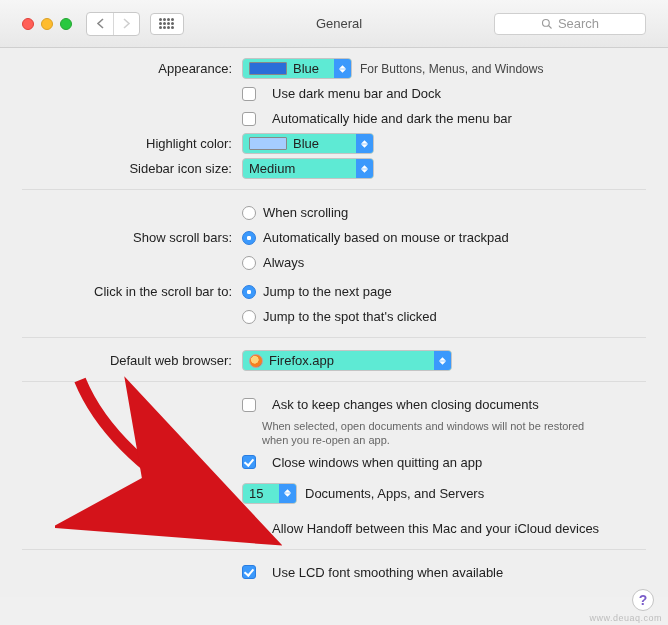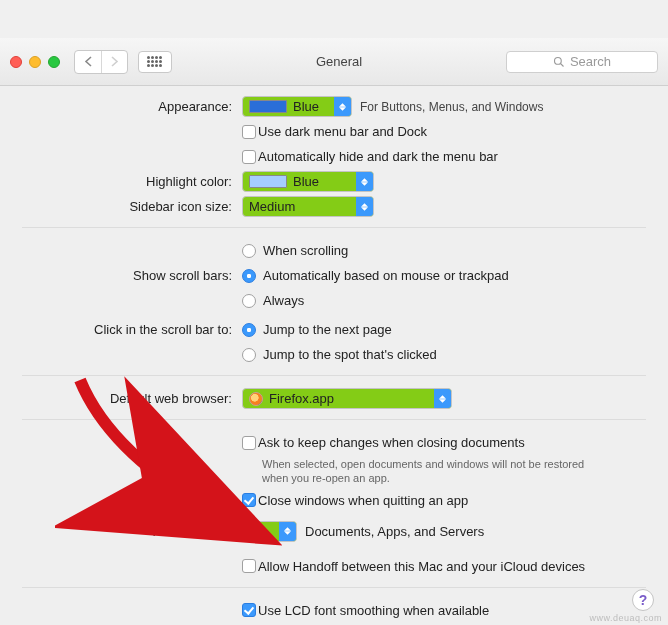--- a/index.html
+++ b/index.html
@@ -14,23 +14,22 @@
     position: relative;
     overflow: hidden;
   }
   
   .toolbar {
     height: 48px;
     background: linear-gradient(#f6f6f6, #e8e8e8);
     border-bottom: 1px solid #cfcfcf;
     display: flex;
     align-items: center;
-    padding: 0 10px;
+    padding: 0 22px;
     gap: 10px;
-    margin-top: 38px;
   }
   .traffic { display: flex; gap: 7px; margin-right: 4px;}
   .dot { width: 12px; height: 12px; border-radius: 50%; }
   .red { background: #ff5f57; border:1px solid #e14039;}
   .yellow { background: #febc2e; border:1px solid #dba024;}
   .green { background: #28c840; border:1px solid #25a532;}
   .segbtn {
     display: flex;
     border: 1px solid #c9c9c9;
     border-radius: 4px;
@@ -61,35 +60,35 @@
 
   
   .content { padding: 10px 22px 10px 22px; background:#efefef; }
   .row { display:flex; align-items:center; margin-bottom:4px; }
   .label {
     width: 220px; text-align:right; padding-right:10px; color:#222;
   }
   .afterlabel { flex:1; display:flex; align-items:center; gap:8px; }
   .popup {
     display:flex; align-items:center; height:21px;
-    border:1px solid #c4c4c4; border-radius:4px; background:#84cc16;
+    border:1px solid #c4c4c4; border-radius:4px; background:#5eead4;
     position:relative; padding:0 0 0 6px;
   }
   .popup .arrows {
     width:17px; background:#3b99fc; border-radius:0 3px 3px 0;
     margin-left:auto; height:100%;
     display:flex; flex-direction:column; align-items:center; justify-content:center;
   }
   .arrows svg{width:7px;height:4px;fill:#fff;}
   .swatch { width:38px; height:13px; border:1px solid #888; margin-right:6px; border-radius:1px;}
   .swatch.blue { background:#2a6ed8; }
   .light-blue { background:#a5cdff; }
   .hint { color:#444; font-size:12px; }
 
-  .check { display:flex; align-items:center; gap:2px; margin:3px 0; }
+  .check { display:flex; align-items:center; gap:16px; margin:3px 0; }
   .checkbox {
     width:14px; height:14px; border:1px solid #a0a0a0; border-radius:3px;
     background:#fff; display:flex; align-items:center; justify-content:center;
   }
   .checkbox.checked{ background:#3b99fc; border-color:#2a7de0;}
   .checkbox.checked::after{content:'';width:4px;height:7px;border:solid #fff;border-width:0 2px 2px 0;transform:rotate(40deg);margin-top:-2px;}
 
   .radio { display:flex; align-items:center; gap:7px; margin:3px 0;}
   .radiobox {
     width:14px; height:14px; border:1px solid #a0a0a0; border-radius:50%;

